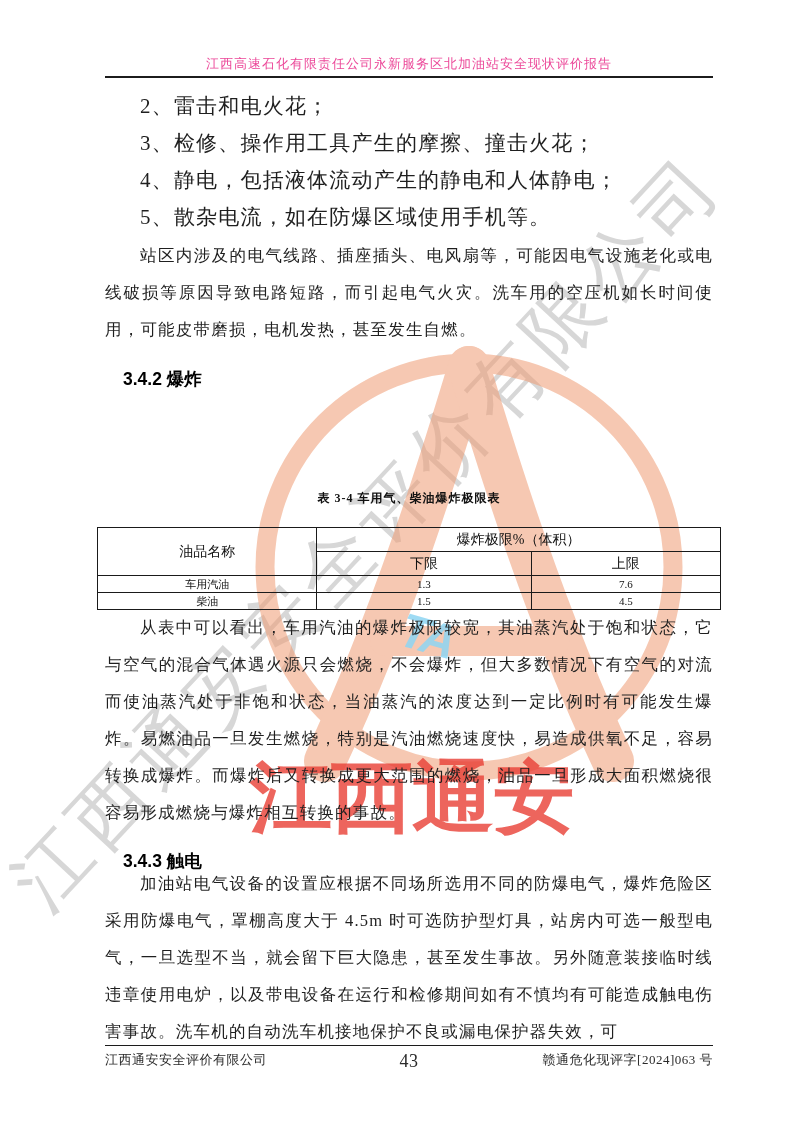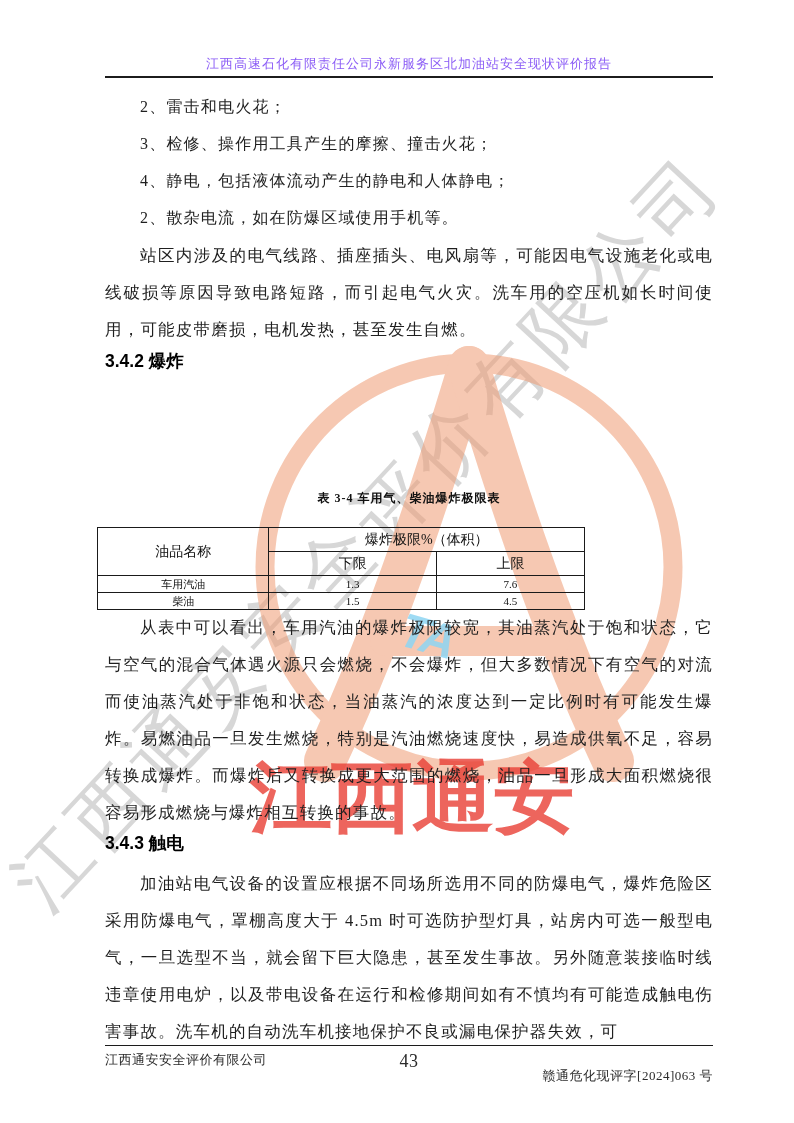--- a/index.html
+++ b/index.html
@@ -34,61 +34,61 @@
     font-family:"Liberation Sans","DejaVu Sans",sans-serif;
     font-weight:bold;font-size:82px;letter-spacing:-1px;
     color:rgba(232,62,52,0.80);
     transform:scaleY(0.95);transform-origin:top left;
     white-space:nowrap;
   }
   
   .content{position:absolute;inset:0;z-index:1;}
   .hdr{
     position:absolute;top:55px;left:105px;width:608px;
-    text-align:center;font-size:13px;line-height:17px;color:#8b5cf6;
+    text-align:center;font-size:13px;line-height:17px;color:#ec4899;
     letter-spacing:1px;
     padding-bottom:4px;border-bottom:2px solid #1c1c1c;
   }
   .blk{position:absolute;left:105px;width:608px;}
   .para{
     font-size:16.5px;line-height:37px;letter-spacing:1.2px;
     text-align:justify;text-indent:35px;margin:0;
   }
-  .li-row{font-size:16px;line-height:37px;letter-spacing:1.2px;padding-left:35px;}
+  .li-row{font-size:21px;line-height:37px;letter-spacing:1.2px;padding-left:35px;}
   .sec-h{
     font-family:"Liberation Sans","DejaVu Sans",sans-serif;
-    font-weight:bold;font-size:17.5px;line-height:24px;color:#000;margin:0;
+    font-weight:bold;font-size:17.5px;line-height:24px;color:#000;margin:18px;
   }
   .tbl-caption{
     position:absolute;left:105px;width:608px;text-align:center;
     font-weight:bold;font-size:12px;letter-spacing:1px;color:#111;
   }
   table.limits{
-    position:absolute;left:97px;top:527px;width:488px;
+    position:absolute;left:97px;top:527px;width:624px;
     border-collapse:collapse;table-layout:fixed;
     background:transparent;
   }
   table.limits th,table.limits td{
     border:1.5px solid #1a1a1a;
     text-align:center;vertical-align:middle;
     font-weight:normal;color:#111;padding:0;
   }
   tr.hrow{height:24px;font-size:14px;}
   tr.drow{height:17px;font-size:11px;}
   .ftr-rule{
     position:absolute;left:105px;top:1045px;width:608px;
     border-top:1.6px solid #1c1c1c;height:0;
   }
   .ftr{
     position:absolute;left:105px;top:1051px;width:608px;height:20px;
     font-size:13px;color:#2a2a2a;letter-spacing:0.5px;
   }
   .ftr .f-left{position:absolute;left:0;top:0;}
   .ftr .f-center{position:absolute;left:0;right:0;text-align:center;top:0;font-size:18px;}
-  .ftr .f-right{position:absolute;right:0;top:0;margin-top:16px;}
+  .ftr .f-right{position:absolute;right:0;top:0;}
 </style>
 </head>
 <body>
 
 <div class="page">
 
   <div class="wm-layer">
     <div class="wm-diagonal">江西通安安全评价有限公司</div>
 
     <svg class="wm-logo" width="452" height="452" viewBox="0 0 452 452">
@@ -107,21 +107,21 @@
   <div class="content">
 
     <div class="hdr">
       <span>江西高速石化有限责任公司永新服务区北加油站安全现状评价报告</span>
     </div>
 
     <div class="blk" style="top:88px;">
       <div class="li-row">2、雷击和电火花；</div>
       <div class="li-row">3、检修、操作用工具产生的摩擦、撞击火花；</div>
       <div class="li-row">4、静电，包括液体流动产生的静电和人体静电；</div>
-      <div class="li-row">2、散杂电流，如在防爆区域使用手机等。</div>
+      <div class="li-row">5、散杂电流，如在防爆区域使用手机等。</div>
     </div>
 
     <p class="para blk" style="top:237px;">站区内涉及的电气线路、插座插头、电风扇等，可能因电气设施老化或电线破损等原因导致电路短路，而引起电气火灾。洗车用的空压机如长时间使用，可能皮带磨损，电机发热，甚至发生自燃。</p>
 
     <h3 class="sec-h blk" style="top:349px;">3.4.2 爆炸</h3>
 
 
     <div class="tbl-caption" style="top:490px;">表 3-4 车用气、柴油爆炸极限表</div>
 
     <table class="limits">

